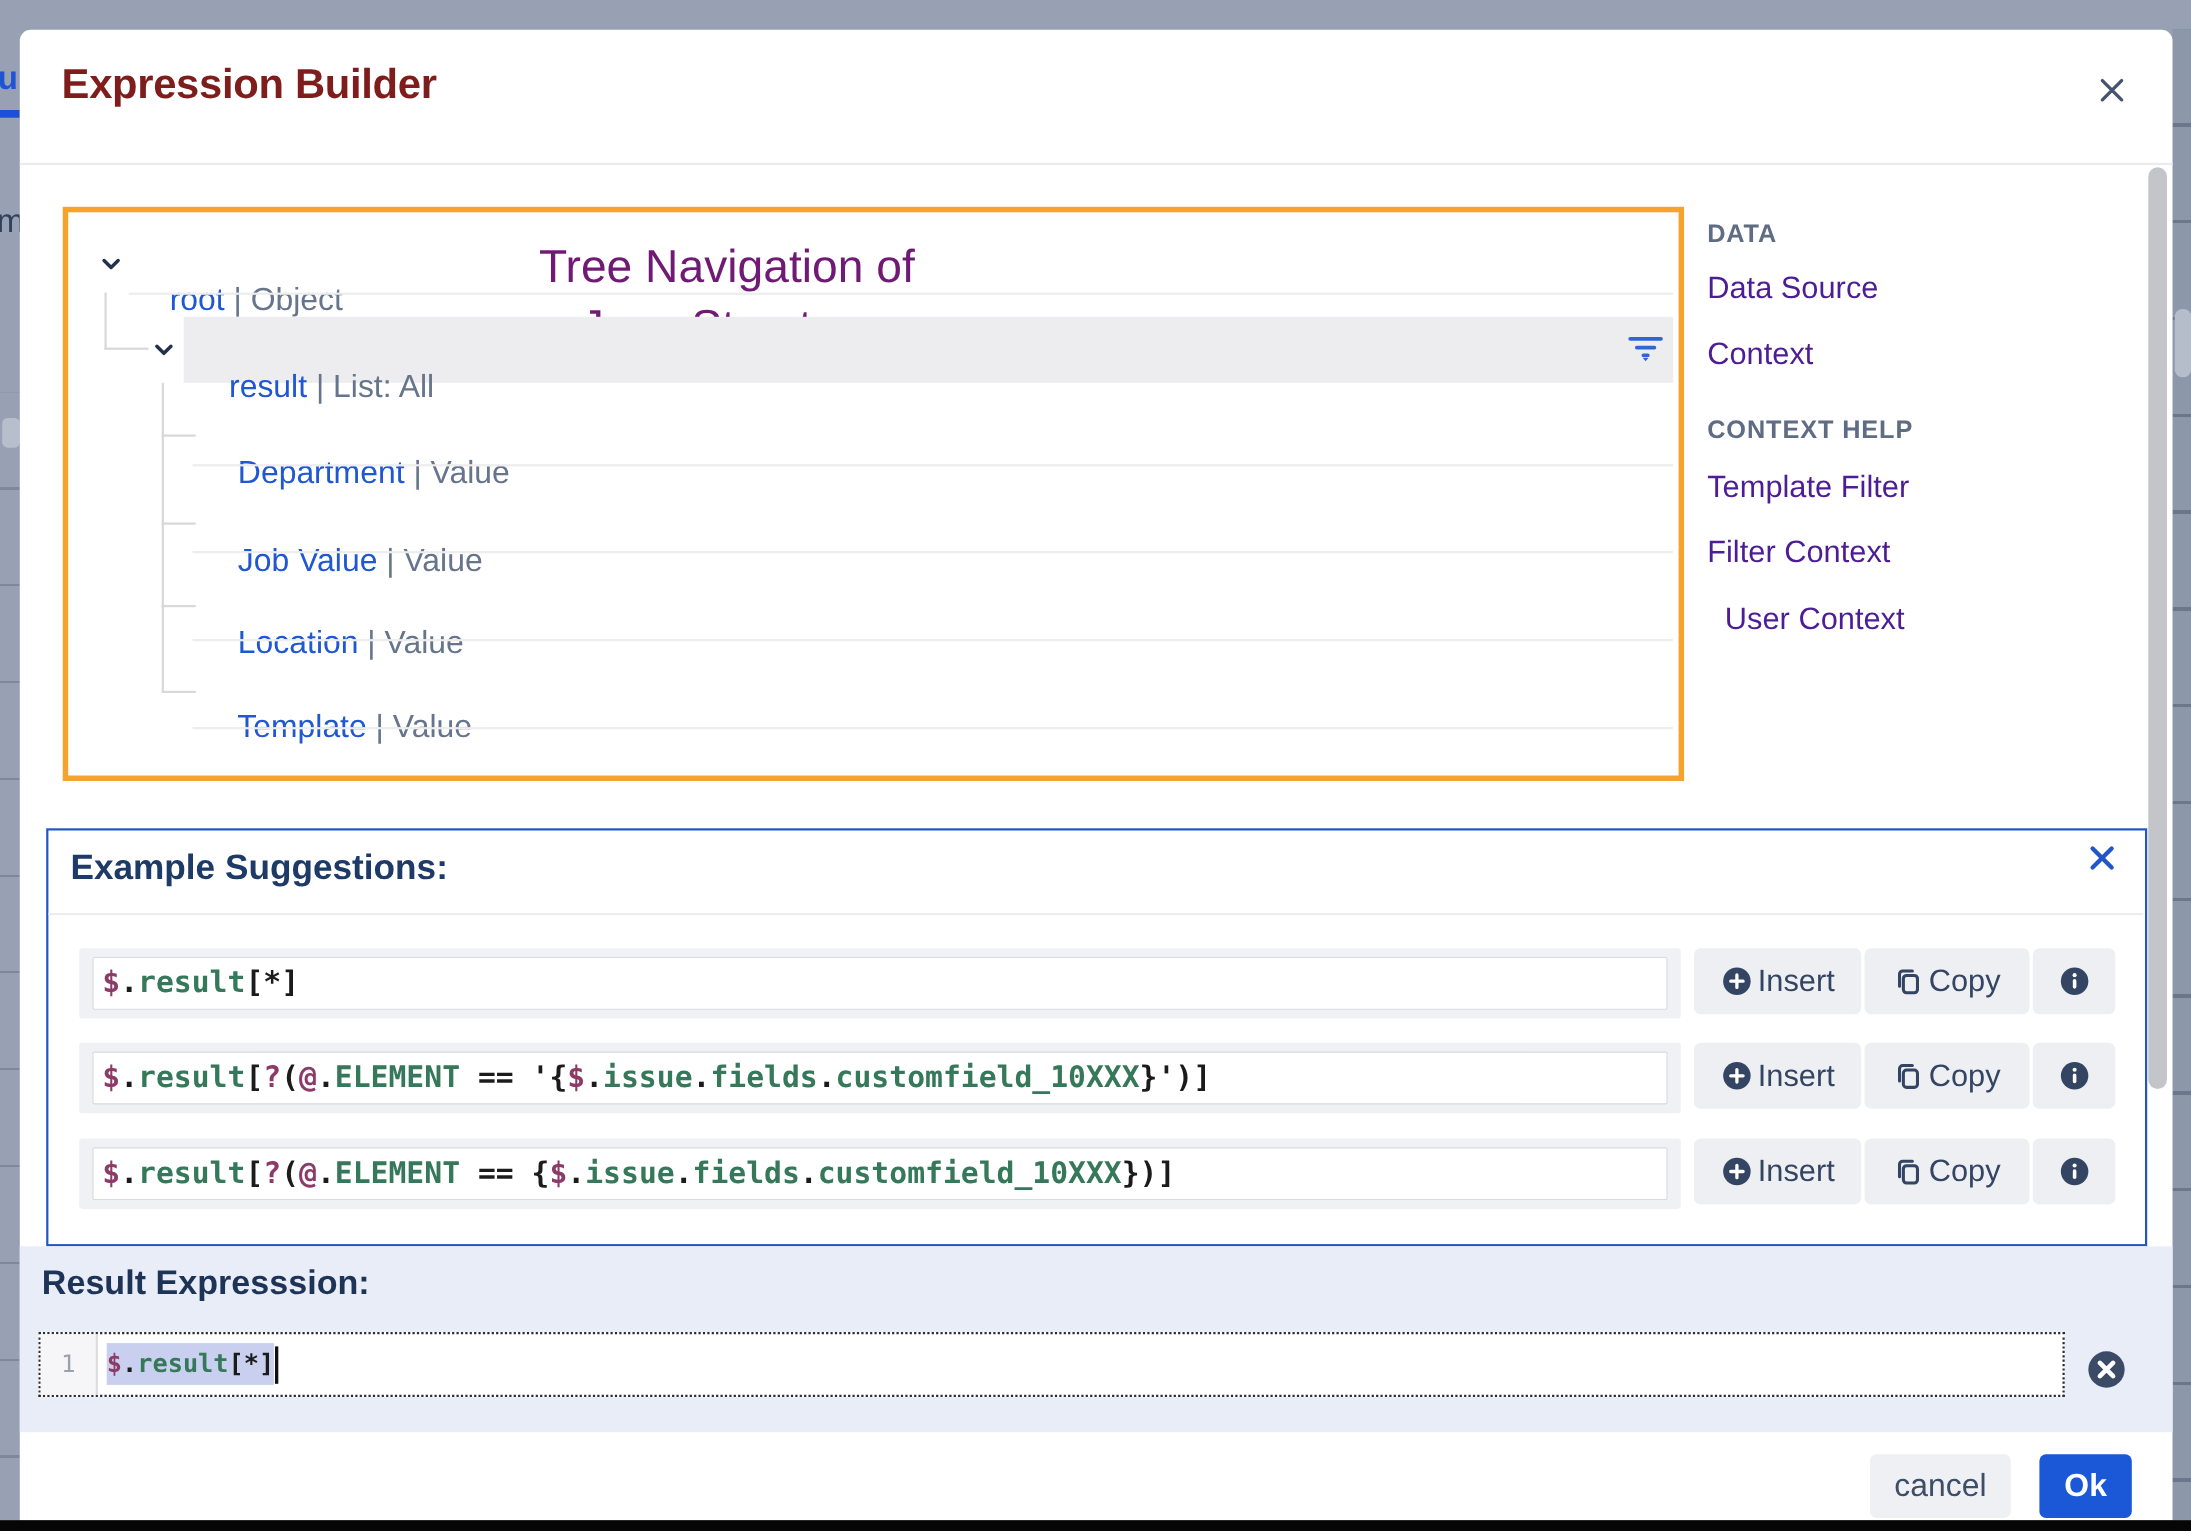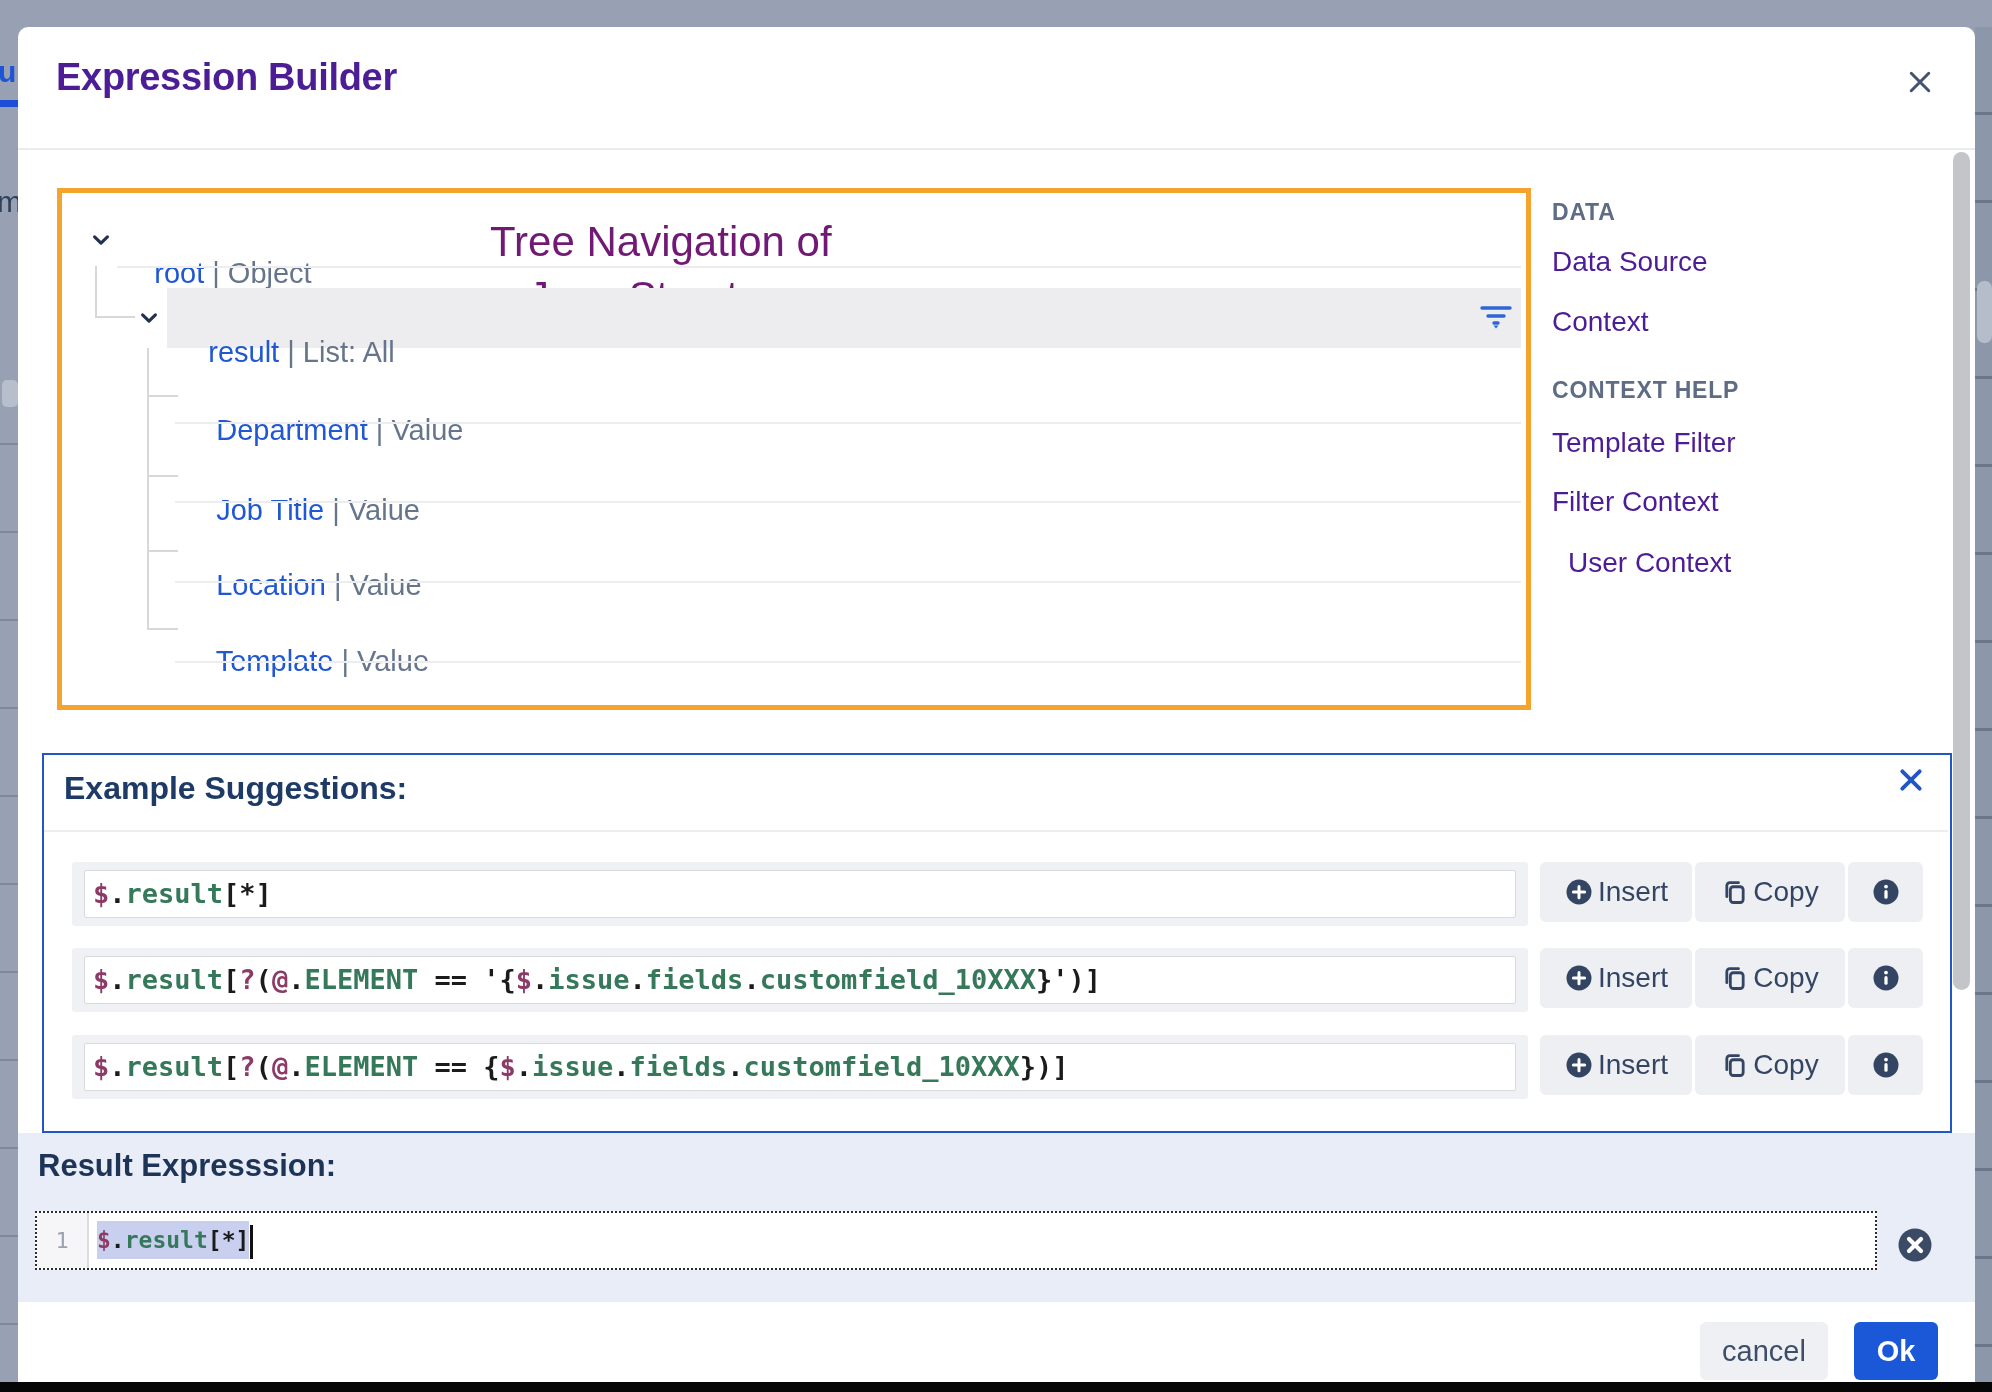--- a/index.html
+++ b/index.html
@@ -15,21 +15,21 @@
   #bg-left .frag-btn{position:absolute;left:2px;top:353px;width:16px;height:27px;background:#b8bfcc;border-radius:5px;}
   #bg-left .frag-lines{position:absolute;left:0;top:330px;width:18px;height:1025px;
      background:repeating-linear-gradient(180deg,transparent 0 86px,rgba(90,100,125,.4) 86px 88px);}
   #bg-right{left:1975px;top:27px;width:17px;height:1355px;background:#8d97aa;
      background-image:repeating-linear-gradient(180deg,transparent 0 85px,rgba(80,92,115,.55) 85px 88px);}
   #bg-right .frag-btn{position:absolute;left:2px;top:254px;width:15px;height:62px;background:#b6bdca;border-radius:7px;}
   #bg-bottom{left:0;top:1382px;width:1992px;height:10px;background:#060606;}
 
   
   #modal-bg{left:18px;top:27px;width:1957px;height:1355px;background:#ffffff;border-radius:10px 10px 0 0;}
-  #dlg-title{left:56px;top:56px;font-size:38px;font-weight:700;color:#4c1d95;letter-spacing:-.3px;}
+  #dlg-title{left:56px;top:56px;font-size:38px;font-weight:700;color:#7f1d1d;letter-spacing:-.3px;}
   #close-btn{left:1898px;top:62px;width:44px;height:44px;cursor:pointer;display:flex;align-items:center;justify-content:center;}
   #header-divider{left:18px;top:148px;width:1957px;height:2px;background:#e9ebf1;}
 
   
   #tree-box{left:57px;top:188px;width:1474px;height:522px;border:5px solid #F4A42C;box-sizing:border-box;background:#fff;}
   .ann{color:#701a75;font-size:42px;white-space:nowrap;}
   #ann-1{left:490px;top:218px;}
   #ann-2{left:528px;top:273px;}
   .tree-text{font-size:29px;white-space:pre;}
   .tree-text .lbl{color:#2057d3;cursor:pointer;}
@@ -163,21 +163,21 @@
       <path d="M4 7h28M10 15h16M16 22h4" stroke="#2e66d8" stroke-width="3.4" stroke-linecap="round" fill="none"></path>
       <path d="M18 27.5l2.5-3h-5z" fill="#2e66d8"></path>
     </svg>
   </div>
 
   <div class="abs tree-text" id="row-c0">
     <span class="lbl">Department</span><span class="typ"> | Value</span>
   </div>
   <div class="abs tree-div" id="div-c0"></div>
   <div class="abs tree-text" id="row-c1">
-    <span class="lbl">Job Title</span><span class="typ"> | Value</span>
+    <span class="lbl">Job Value</span><span class="typ"> | Value</span>
   </div>
   <div class="abs tree-div" id="div-c1"></div>
   <div class="abs tree-text" id="row-c2">
     <span class="lbl">Location</span><span class="typ"> | Value</span>
   </div>
   <div class="abs tree-div" id="div-c2"></div>
   <div class="abs tree-text" id="row-c3">
     <span class="lbl">Template</span><span class="typ"> | Value</span>
   </div>
   <div class="abs tree-div" id="div-c3"></div>

